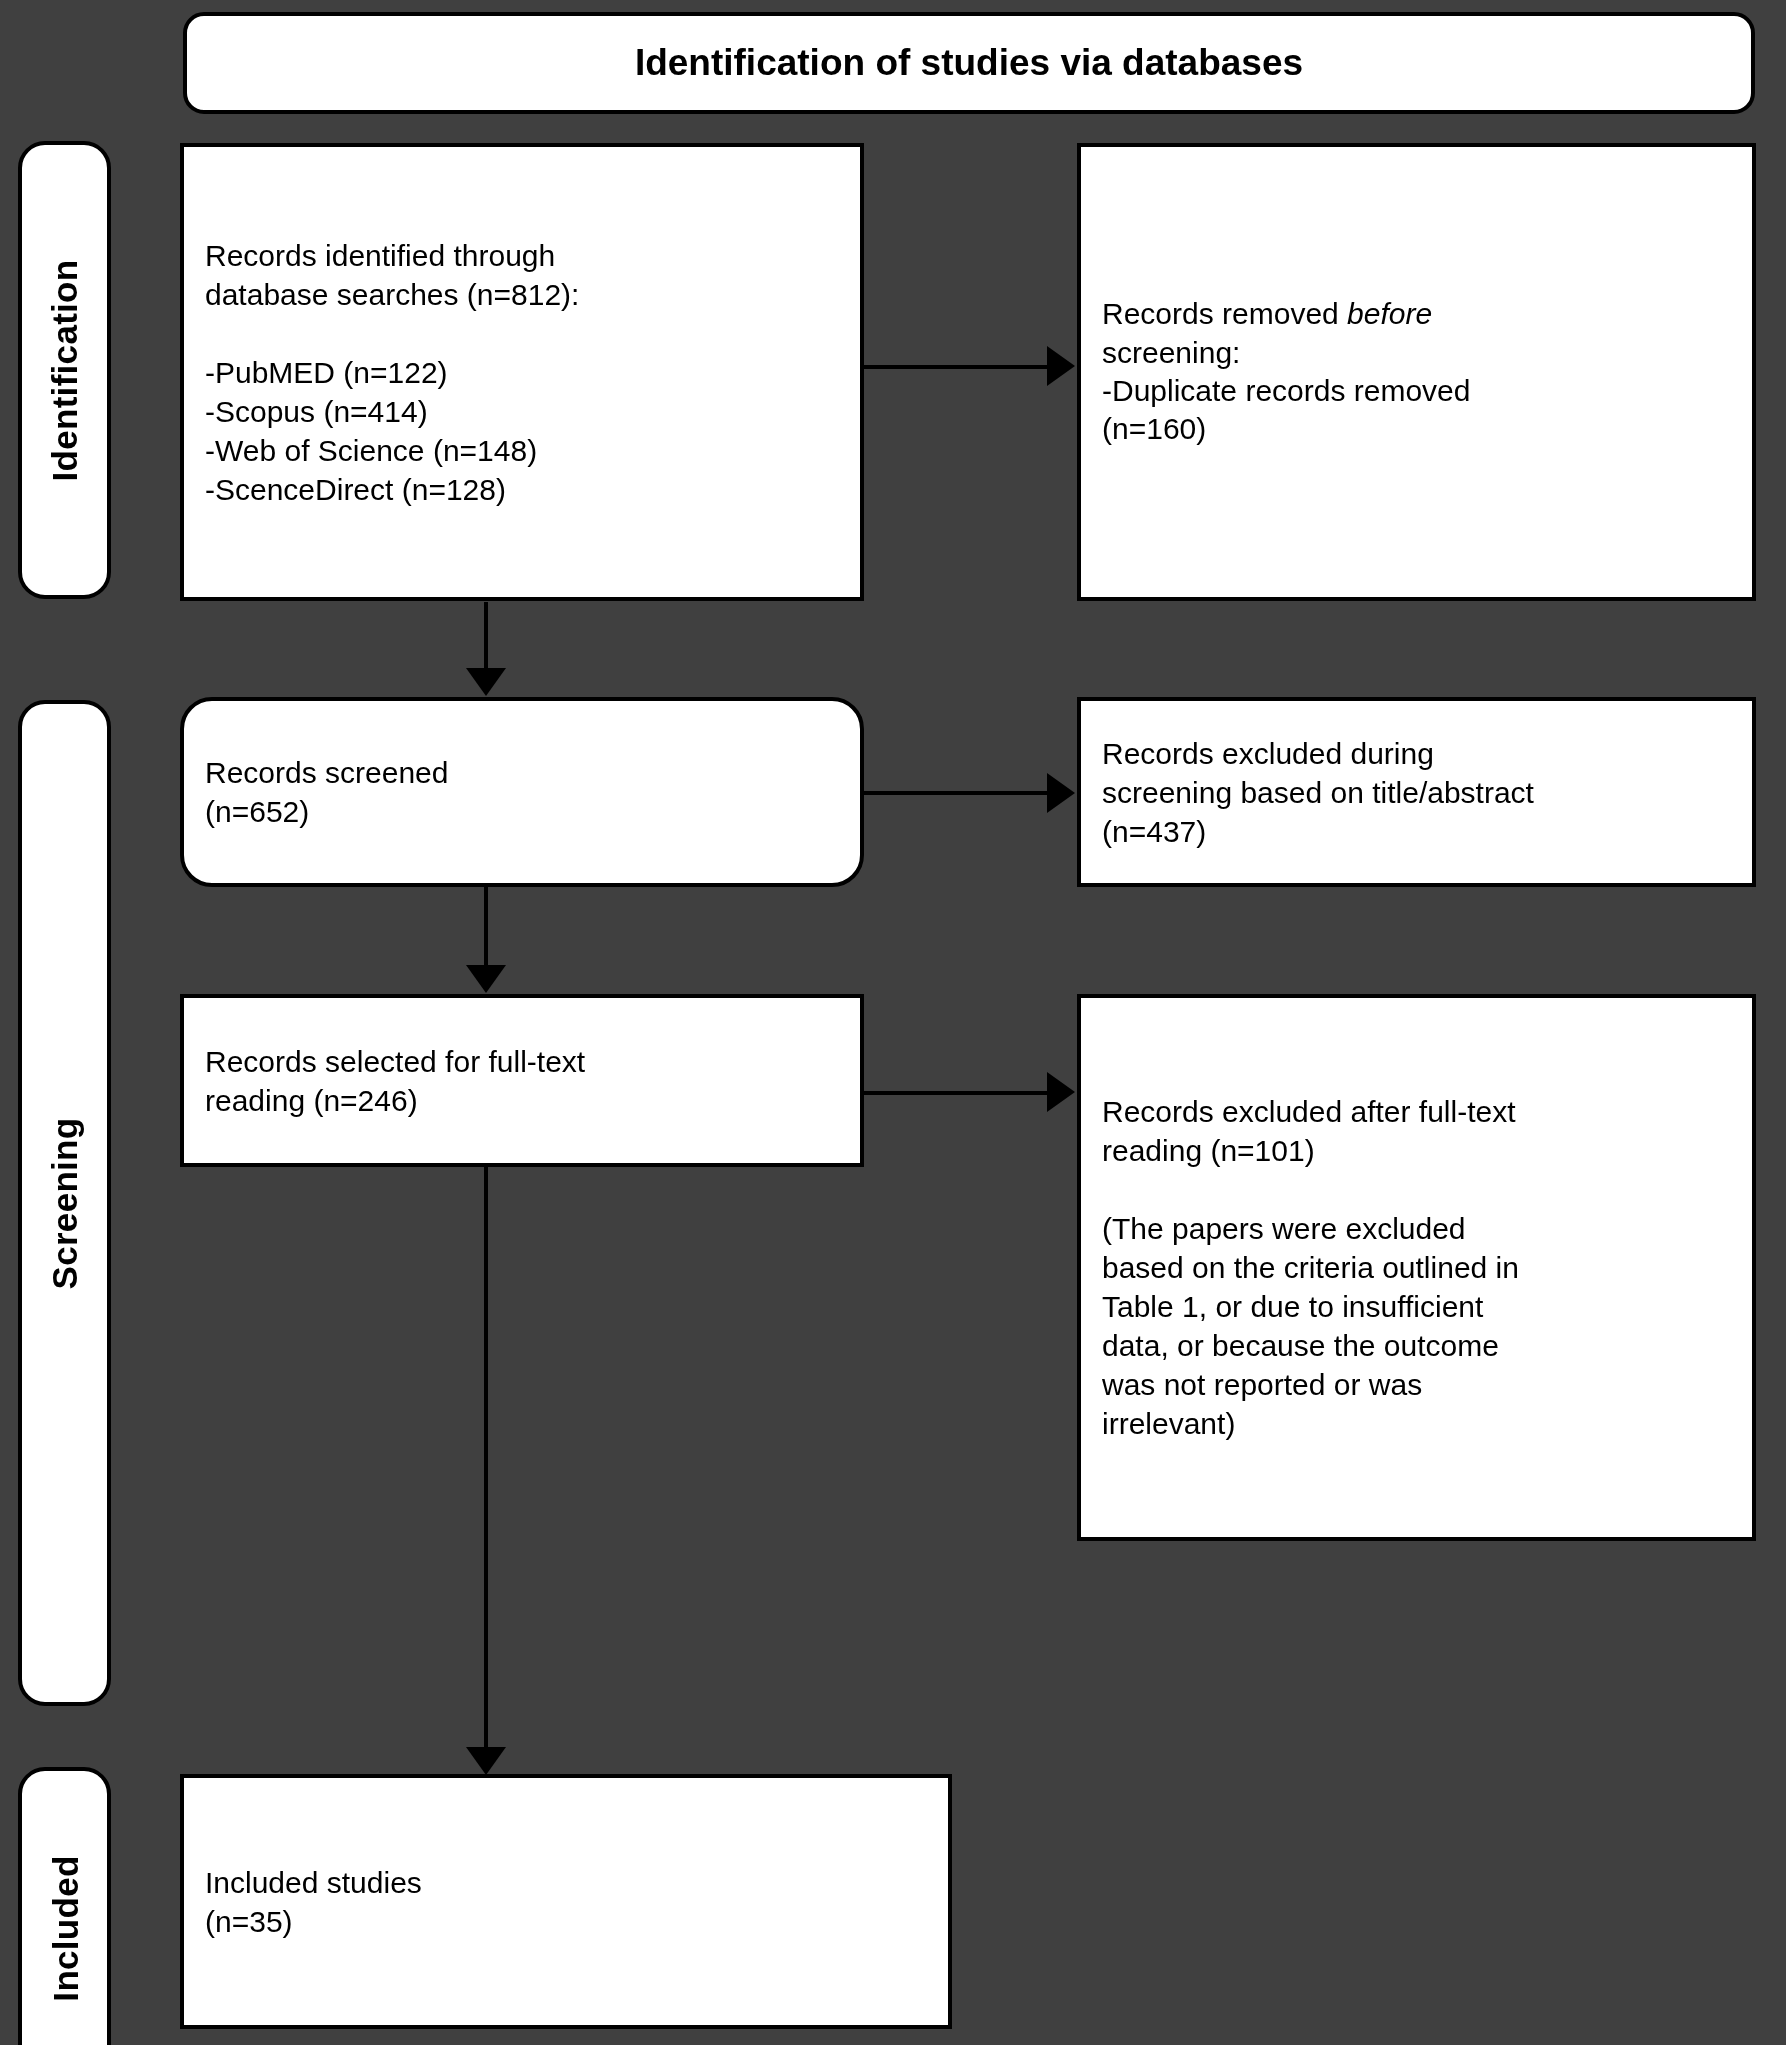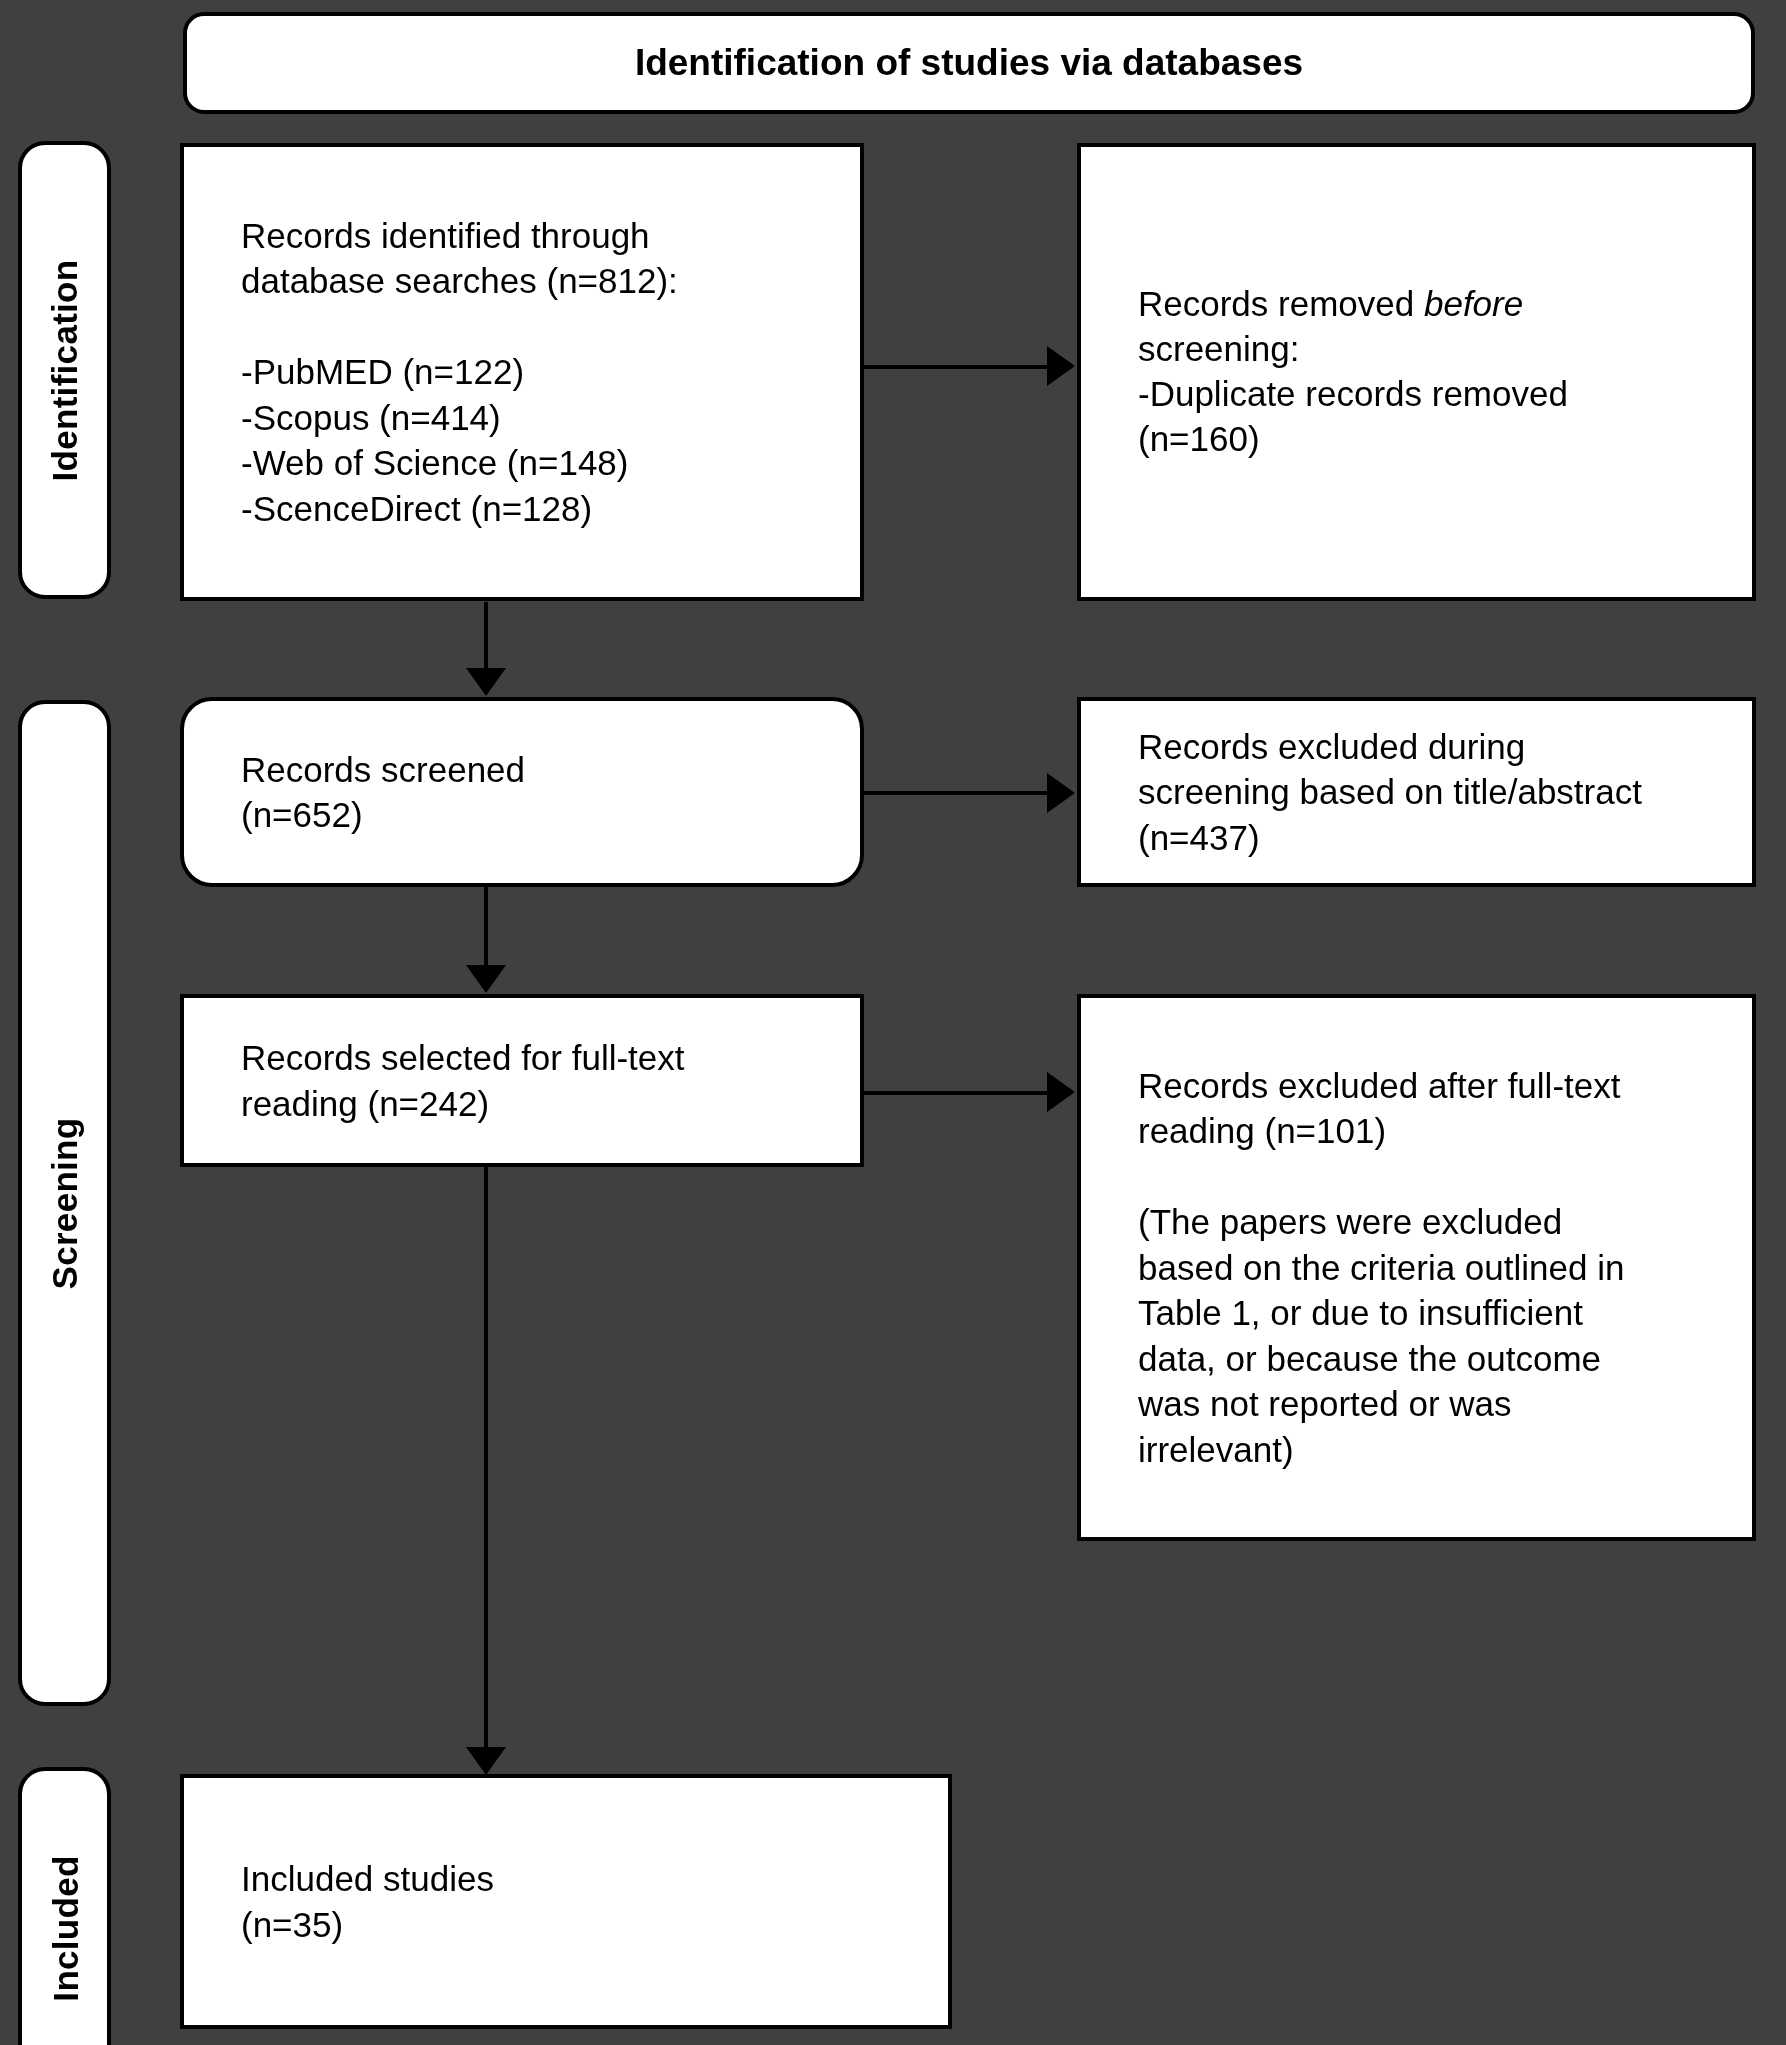--- a/index.html
+++ b/index.html
@@ -61,24 +61,23 @@
     border: 4.3px solid #000000;
     background: #ffffff;
     display: flex;
     align-items: center;
   }
   .pbox .pbox-body {
     padding: 0 21px;
     width: 100%;
   }
   .pbox .ptext {
-    font-size: 35px;
+    font-size: 30px;
     line-height: 1.30;
     white-space: pre-line;
-    margin-left: 36px;
   }
   .pbox .ptext.tight { line-height: 1.28; }
   .pbox em { }
 
   
   .conn-line-v {
     background: #000000;
     width: 3.7px;
   }
   .conn-line-h {
@@ -163,21 +162,21 @@
 (n=437)</div>
     </div>
   </div>
 
   <div class="abs conn-line-v" style="left:484px; top:887px; height:79px;"></div>
   <div class="abs arrow-down" style="left:466px; top:965px;"></div>
 
   <div class="abs pbox" style="left:180px; top:994px; width:684px; height:173px;">
     <div class="pbox-body">
       <div class="ptext">Records selected for full-text
-reading (n=242)</div>
+reading (n=246)</div>
     </div>
   </div>
 
   <div class="abs conn-line-h" style="left:864px; top:1091px; width:186px;"></div>
   <div class="abs arrow-right" style="left:1047px; top:1072px;"></div>
 
   <div class="abs pbox" style="left:1077px; top:994px; width:679px; height:547px;">
     <div class="pbox-body">
       <div class="ptext">Records excluded after full-text
 reading (n=101)

